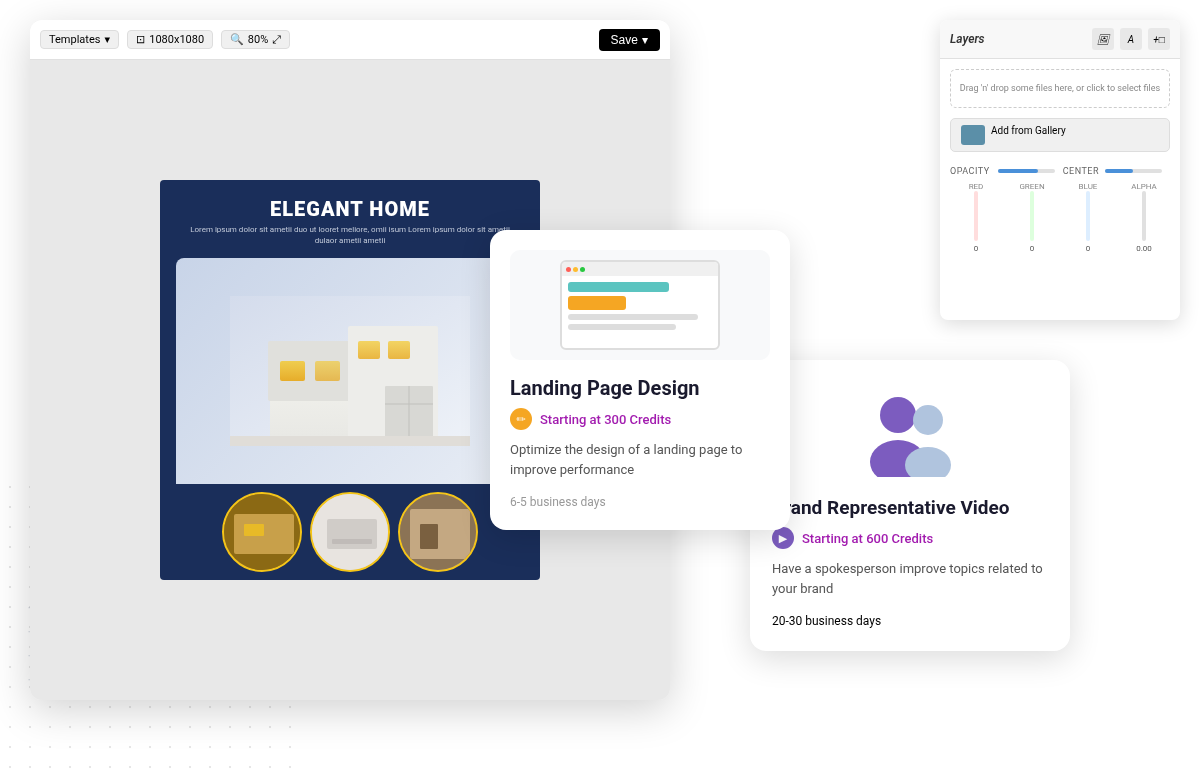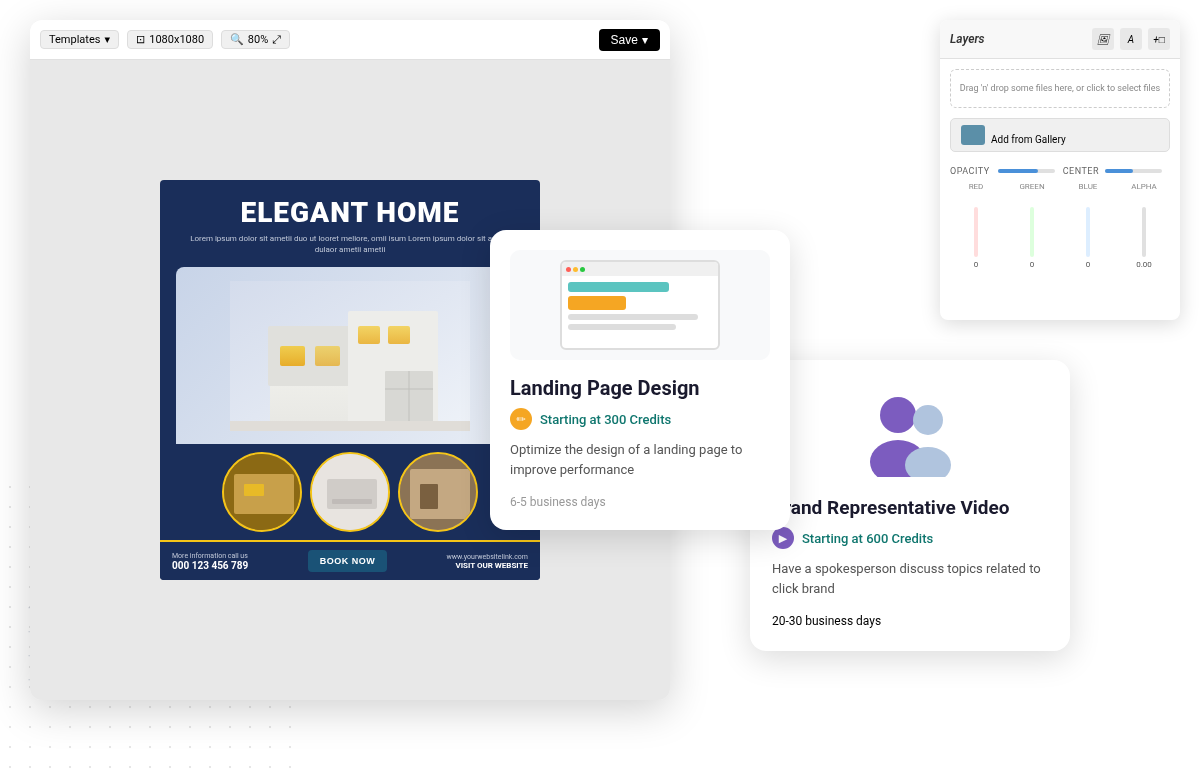--- a/index.html
+++ b/index.html
@@ -128,21 +128,21 @@
       display: flex;
       flex-direction: column;
     }
 
     .flyer-header {
       padding: 18px 20px 12px;
       text-align: center;
     }
 
     .flyer-title {
-      font-size: 28px;
+      font-size: 20px;
       font-weight: 900;
       color: #ffffff;
       text-transform: uppercase;
       line-height: 1.1;
       letter-spacing: 1px;
     }
 
     .flyer-subtitle {
       font-size: 20px;
       font-weight: 800;
@@ -300,21 +300,21 @@
     }
 
     .upload-text {
       font-size: 9px;
       color: #888;
       line-height: 1.4;
     }
 
     .add-gallery-btn {
       display: flex;
-      align-items: flex-end;
+      align-items: flex-start;
       gap: 6px;
       background: #f0f0f0;
       border: 1px solid #ddd;
       border-radius: 5px;
       padding: 6px 10px;
       font-size: 10px;
       cursor: pointer;
       margin-bottom: 10px;
     }
 
@@ -368,21 +368,21 @@
     .color-slider-col {
       display: flex;
       flex-direction: column;
       align-items: center;
     }
 
     .color-slider-label {
       font-size: 8px;
       color: #888;
       text-transform: uppercase;
-      margin-bottom: 16px;
+      margin-bottom: 0;
     }
 
     .color-slider-track {
       width: 4px;
       height: 50px;
       background: #e0e0e0;
       border-radius: 2px;
       position: relative;
     }
 
@@ -482,21 +482,21 @@
       background: #f5a623;
       display: flex;
       align-items: center;
       justify-content: center;
       color: white;
       font-size: 11px;
     }
 
     .credits-text {
       font-size: 13px;
-      color: #0f766e;
+      color: #a21caf;
       font-weight: 500;
     }
 
     .card-description {
       font-size: 13px;
       color: #555;
       line-height: 1.5;
       margin-bottom: 12px;
     }
 
@@ -713,33 +713,20 @@
             </div>
             <div class="thumb-circle thumb-3">
               <svg width="80" height="80" viewBox="0 0 80 80">
                   <rect width="80" height="80" fill="#8B7355"></rect>
                   <rect x="10" y="15" width="60" height="50" fill="#C4A882" rx="2"></rect>
                   <rect x="20" y="30" width="18" height="25" fill="#7a6040" rx="1"></rect>
                 </svg>
             </div>
           </div>
 
-          <div class="flyer-footer">
-            <div class="footer-contact">
-              <span style="font-size:7px;color:#c0c8d8;">More information call us</span>
-              <span style="font-size:10px;color:#fff;font-weight:700;">000 123 456 789</span>
-            </div>
-            <button class="footer-btn">
-              <span>BOOK NOW</span>
-            </button>
-            <div class="footer-website">
-              <div style="font-size:7px;color:#c0c8d8;">www.yourwebsitelink.com</div>
-              <div style="font-size:8px;color:#fff;font-weight:700;">VISIT OUR WEBSITE</div>
-            </div>
-          </div>
         </div>
       </div>
     </div>
   </div>
 
   <div class="layers-panel">
     <div class="layers-header">
       <span class="layers-title">Layers</span>
       <div class="layers-icons">
         <div class="layers-icon-btn">🖼</div>
@@ -835,17 +822,17 @@
 
         <circle cx="78" cy="33" r="15" fill="#b0c4de"></circle>
         <ellipse cx="78" cy="78" rx="23" ry="18" fill="#b0c4de"></ellipse>
       </svg>
     </div>
     <h2 class="brand-title">Brand Representative Video</h2>
     <div class="brand-credits">
       <div class="brand-credits-icon">▶</div>
       <span class="credits-text">Starting at 600 Credits</span>
     </div>
-    <p class="brand-description">Have a spokesperson discuss topics related to click brand</p>
+    <p class="brand-description">Have a spokesperson improve topics related to your brand</p>
     <span class="brand-days">20-30 business days</span>
   </div>
 
 </div>
 
 </body></html>

